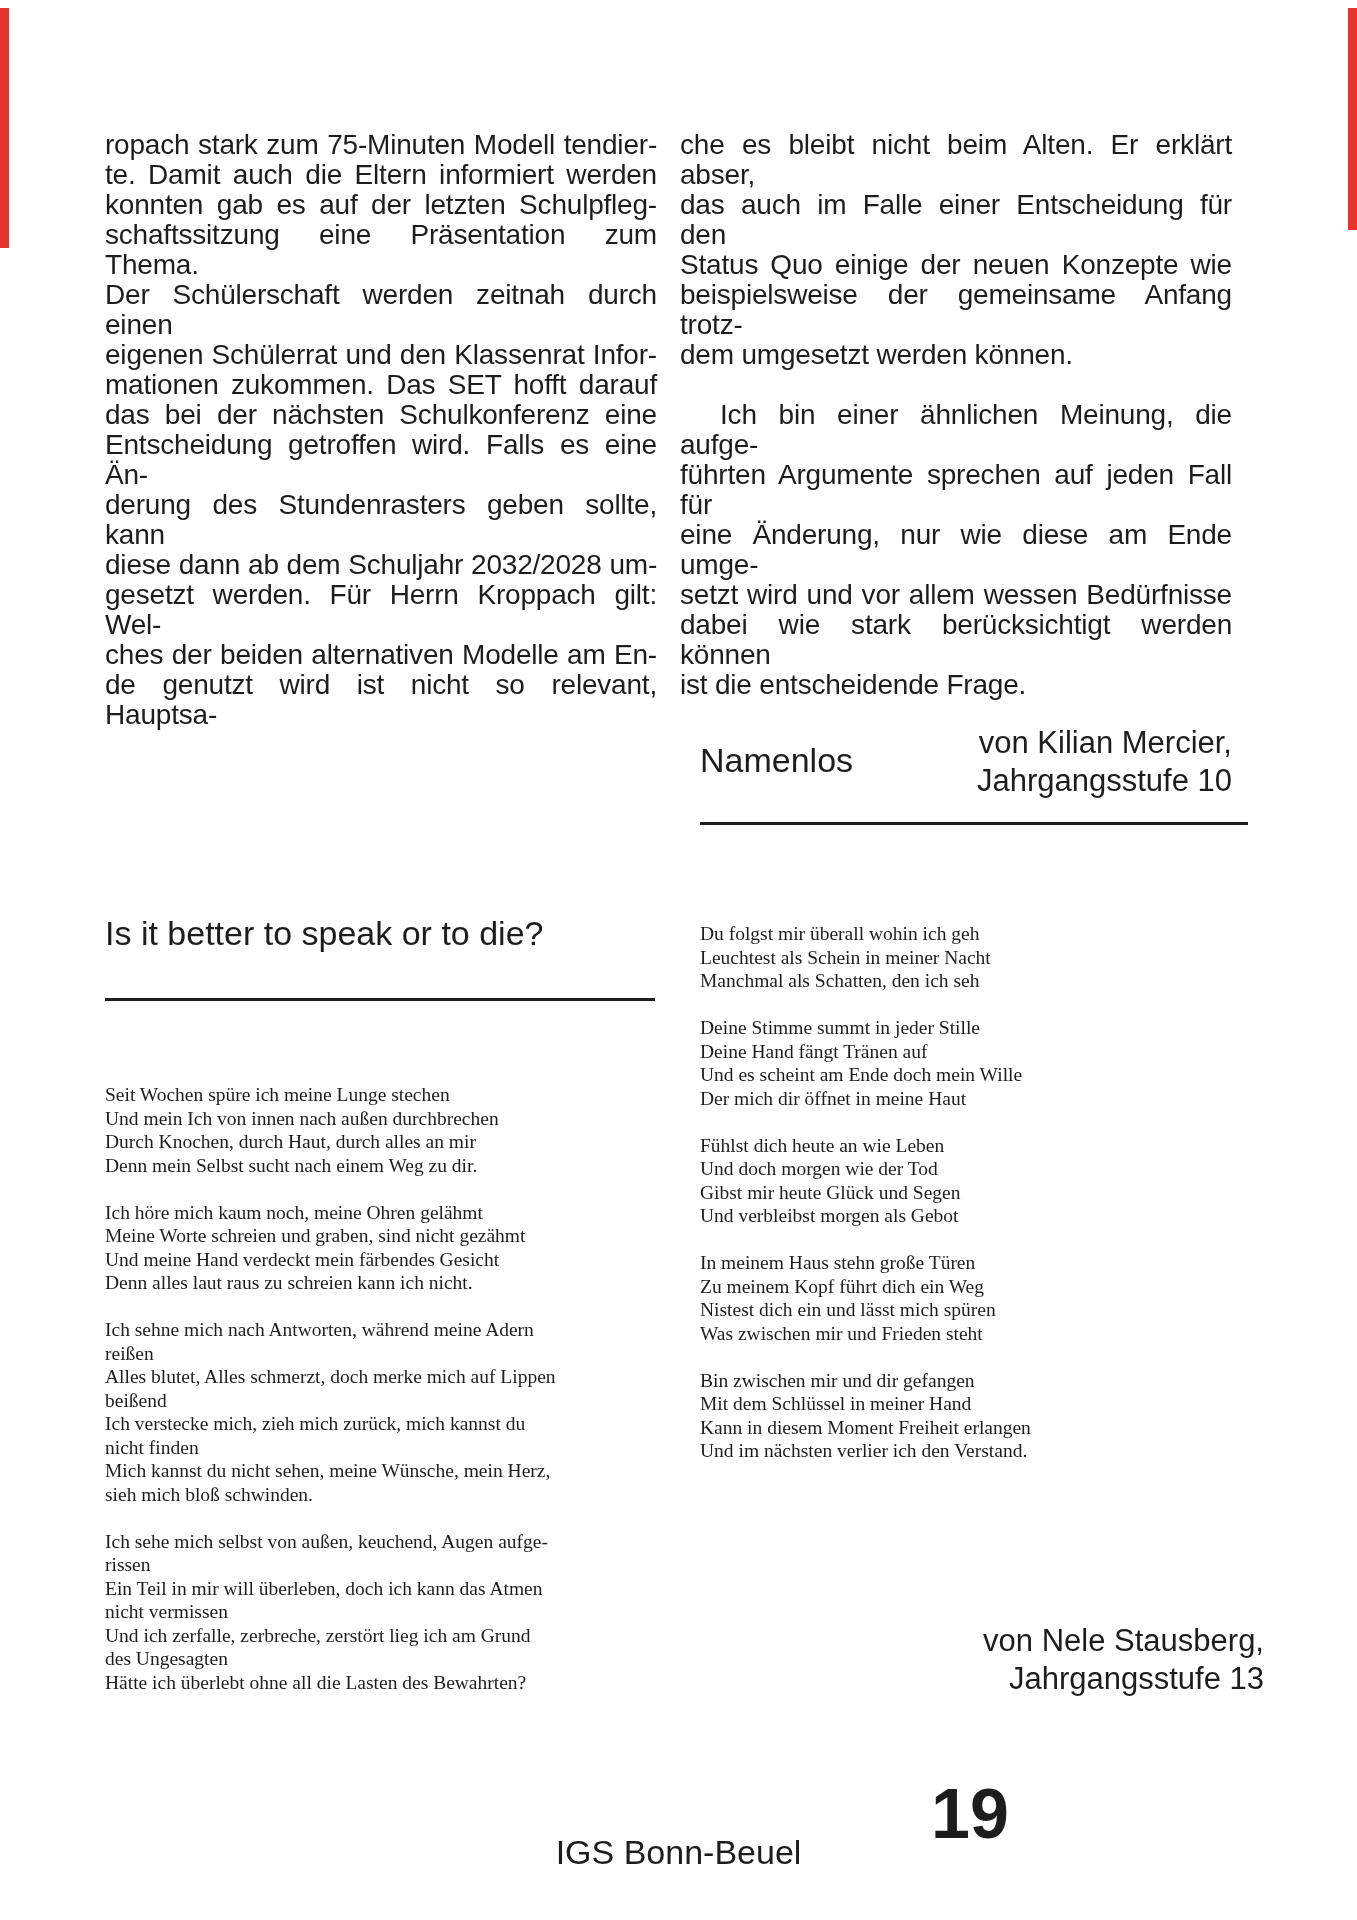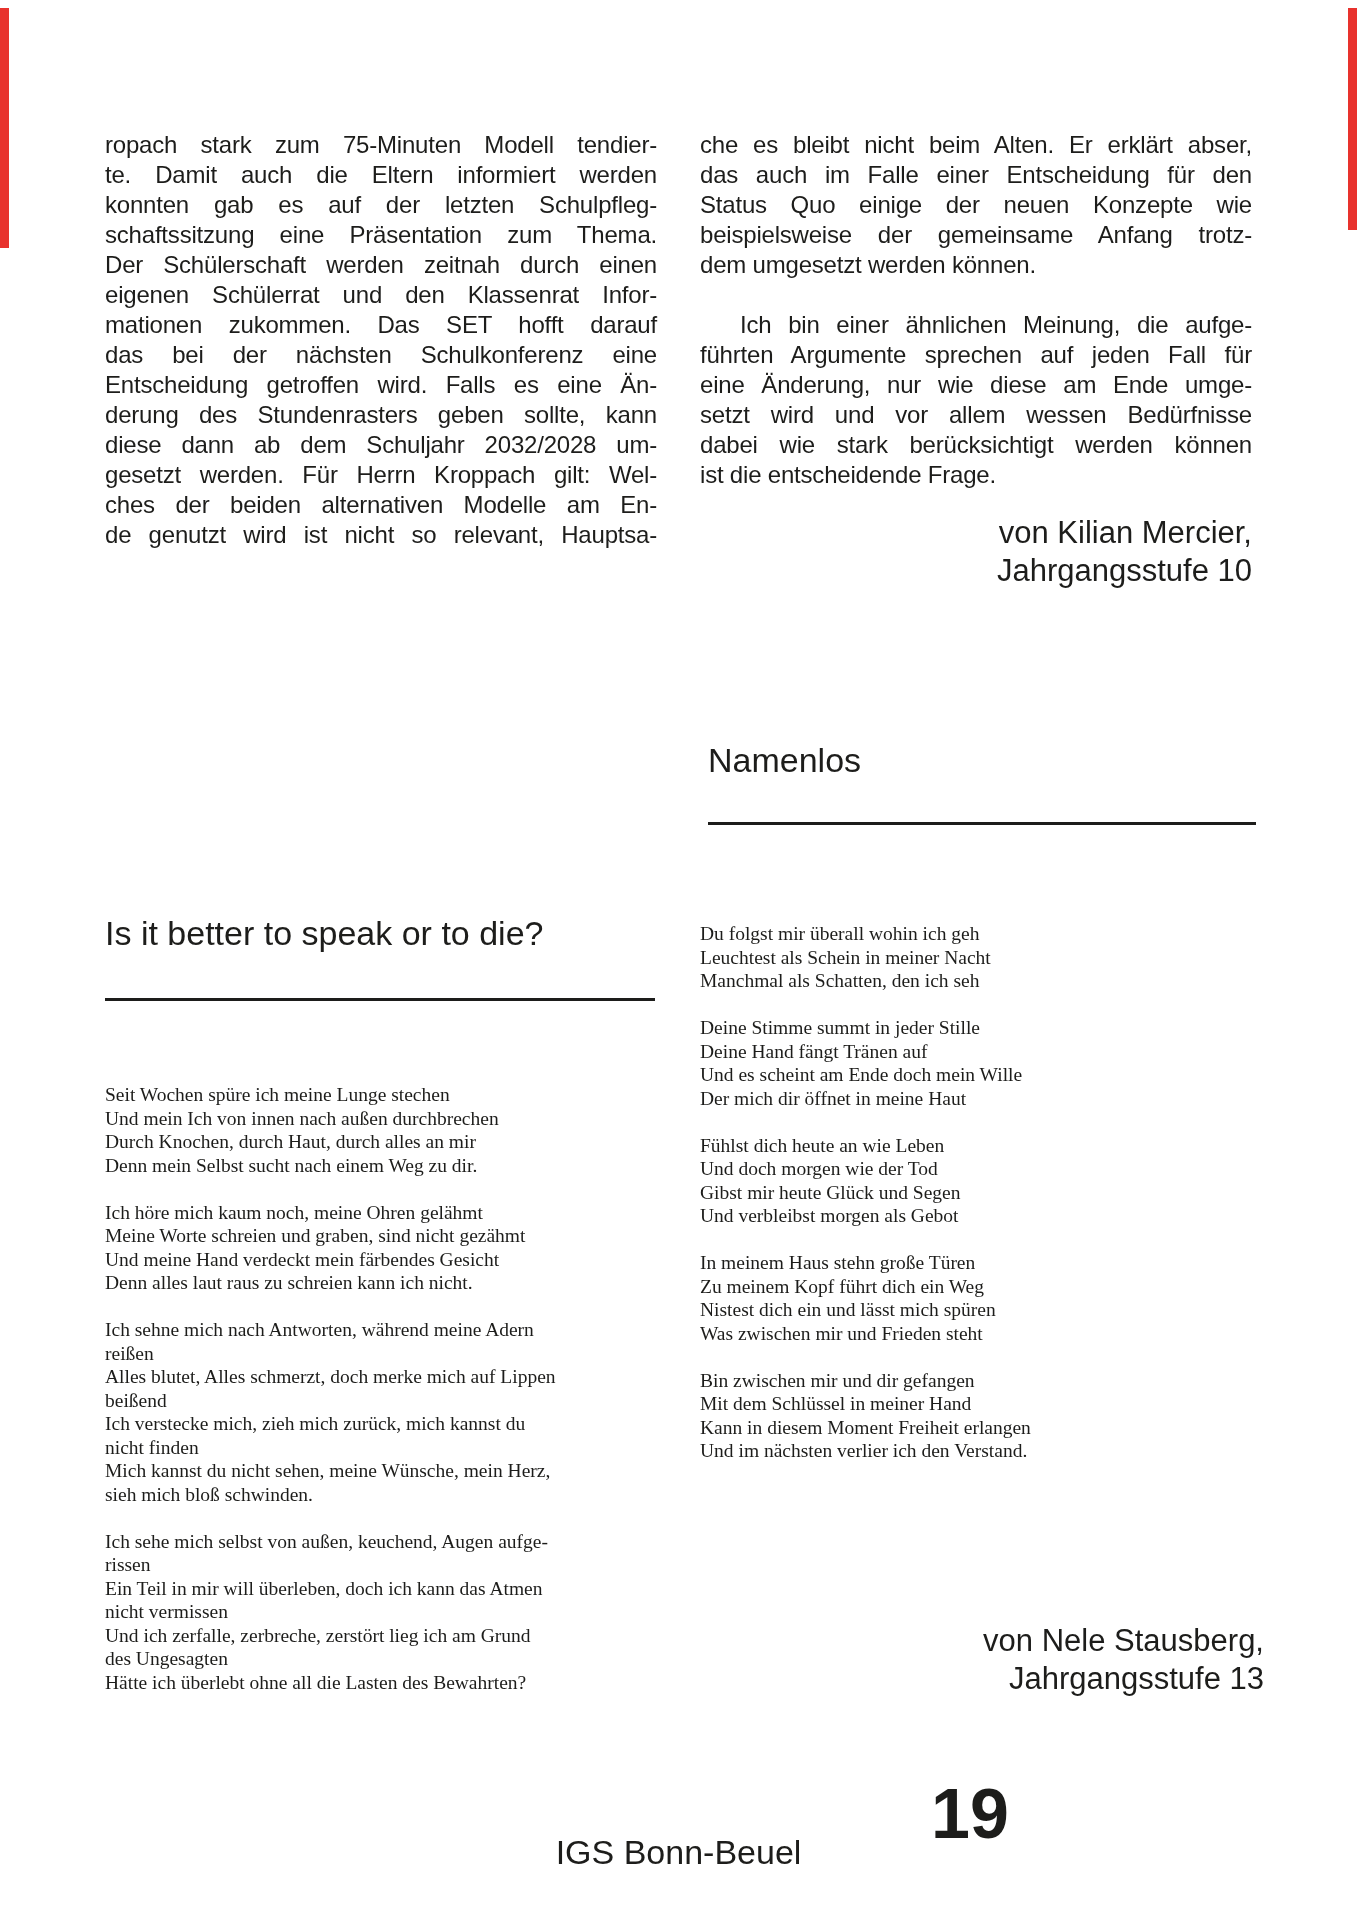--- a/index.html
+++ b/index.html
@@ -17,21 +17,21 @@
     background: #e8322d;
   }
   .red-bar.left  { left: 0;  top: 8px; width: 9px; height: 240px; }
   .red-bar.right { right: 0; top: 8px; width: 9px; height: 222px; }
 
   .abs { position: absolute; }
 
   
   .article-col {
     width: 552px;
-    font-size: 24px;
+    font-size: 28px;
     line-height: 30px;
     letter-spacing: -0.2px;
   }
   .jlines .line { text-align: justify; text-align-last: justify; text-justify: inter-word; }
   .jlines.endleft .line:last-child { text-align-last: left; }
   .indent-first .line:first-child { text-indent: 40px; }
   .para-gap { margin-top: 30px; }
 
   .attribution {
     text-align: right;
@@ -94,21 +94,21 @@
       <div class="line">mationen zukommen. Das SET hofft darauf</div>
       <div class="line">das bei der nächsten Schulkonferenz eine</div>
       <div class="line">Entscheidung getroffen wird. Falls es eine Än-</div>
       <div class="line">derung des Stundenrasters geben sollte, kann</div>
       <div class="line">diese dann ab dem Schuljahr 2032/2028 um-</div>
       <div class="line">gesetzt werden. Für Herrn Kroppach gilt: Wel-</div>
       <div class="line">ches der beiden alternativen Modelle am En-</div>
       <div class="line">de genutzt wird ist nicht so relevant, Hauptsa-</div>
     </div>
 
-  <div class="abs" style="left:700px; top:130px; width:552px;">
+  <div class="abs" style="left:680px; top:130px; width:552px;">
     <div class="article-col jlines endleft">
         <div class="line">che es bleibt nicht beim Alten. Er erklärt abser,</div>
         <div class="line">das auch im Falle einer Entscheidung für den</div>
         <div class="line">Status Quo einige der neuen Konzepte wie</div>
         <div class="line">beispielsweise der gemeinsame Anfang trotz-</div>
         <div class="line">dem umgesetzt werden können.</div>
       </div>
     <div class="article-col jlines endleft indent-first para-gap">
         <div class="line">Ich bin einer ähnlichen Meinung, die aufge-</div>
         <div class="line">führten Argumente sprechen auf jeden Fall für</div>
@@ -116,21 +116,21 @@
         <div class="line">setzt wird und vor allem wessen Bedürfnisse</div>
         <div class="line">dabei wie stark berücksichtigt werden können</div>
         <div class="line">ist die entscheidende Frage.</div>
       </div>
     <div class="attribution" id="kilian-attribution">
       <div>von Kilian Mercier,</div>
       <div>Jahrgangsstufe 10</div>
     </div>
   </div>
 
-  <div class="abs" style="left:700px; top:740px; width:548px;margin-left:8px;">
+  <div class="abs" style="left:700px; top:740px; width:548px;">
     <h2 class="section-title">Namenlos</h2>
     <div class="rule" id="namenlos-rule"></div>
   </div>
 
   <div class="abs poem" style="left:700px; top:922px; width:560px;">
       <div class="stanza">
         <div class="pline">Du folgst mir überall wohin ich geh</div>
         <div class="pline">Leuchtest als Schein in meiner Nacht</div>
         <div class="pline">Manchmal als Schatten, den ich seh</div>
       </div>

